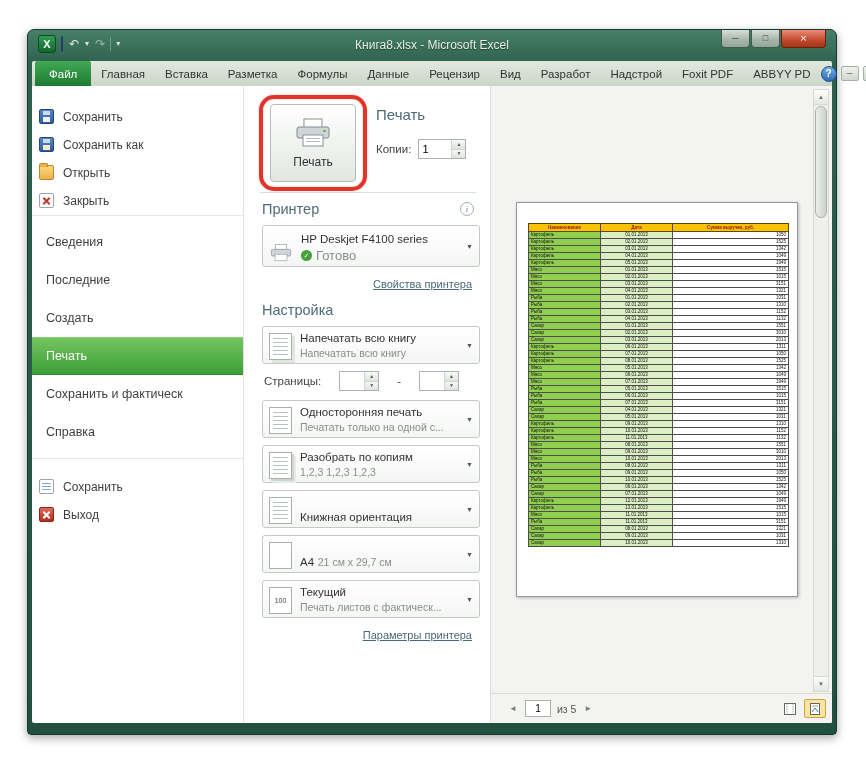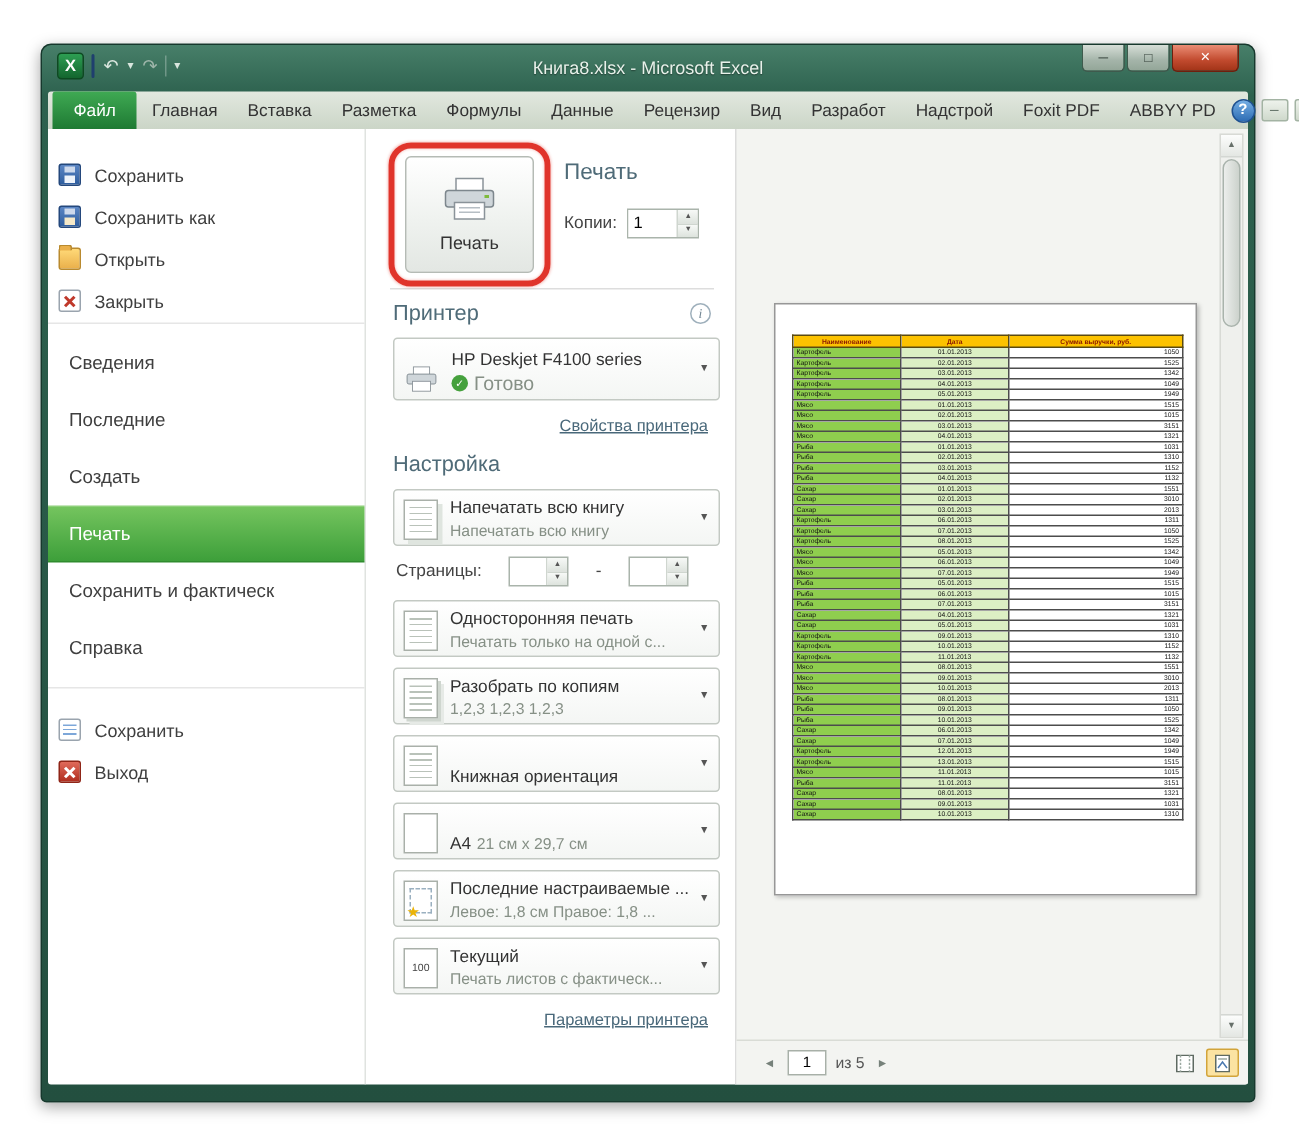--- a/index.html
+++ b/index.html
@@ -466,30 +466,20 @@
     <span class="opt-ico" data-icon="a4-icon">
       <span class="opt-glyph"></span>
     </span>
     <span class="opt-text">
       <span class="t">A4</span>
       <span class="s">21 см x 29,7 см</span>
     </span>
     <span class="dd-arrow">▼</span>
   </button>
 
-  <button class="opt">
-    <span class="opt-ico" data-icon="margins-icon">
-      <span class="opt-glyph" data-glyph="★"></span>
-    </span>
-    <span class="opt-text">
-      <span class="t">Последние настраиваемые ...</span>
-      <span class="s">Левое: 1,8 см  Правое: 1,8 ...</span>
-    </span>
-    <span class="dd-arrow">▼</span>
-  </button>
 
   <button class="opt">
     <span class="opt-ico" data-icon="scale-icon">
       <span class="opt-glyph" data-glyph="100"></span>
     </span>
     <span class="opt-text">
       <span class="t">Текущий</span>
       <span class="s">Печать листов с фактическ...</span>
     </span>
     <span class="dd-arrow">▼</span>

